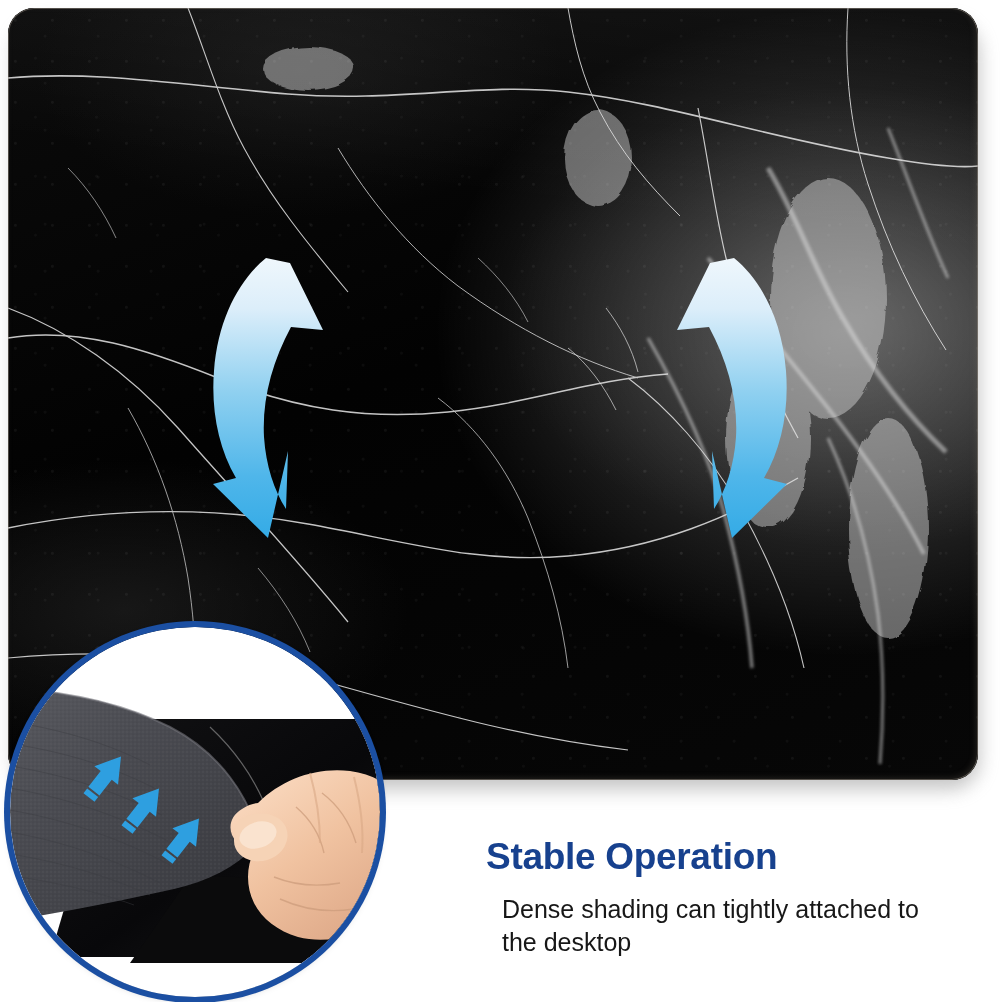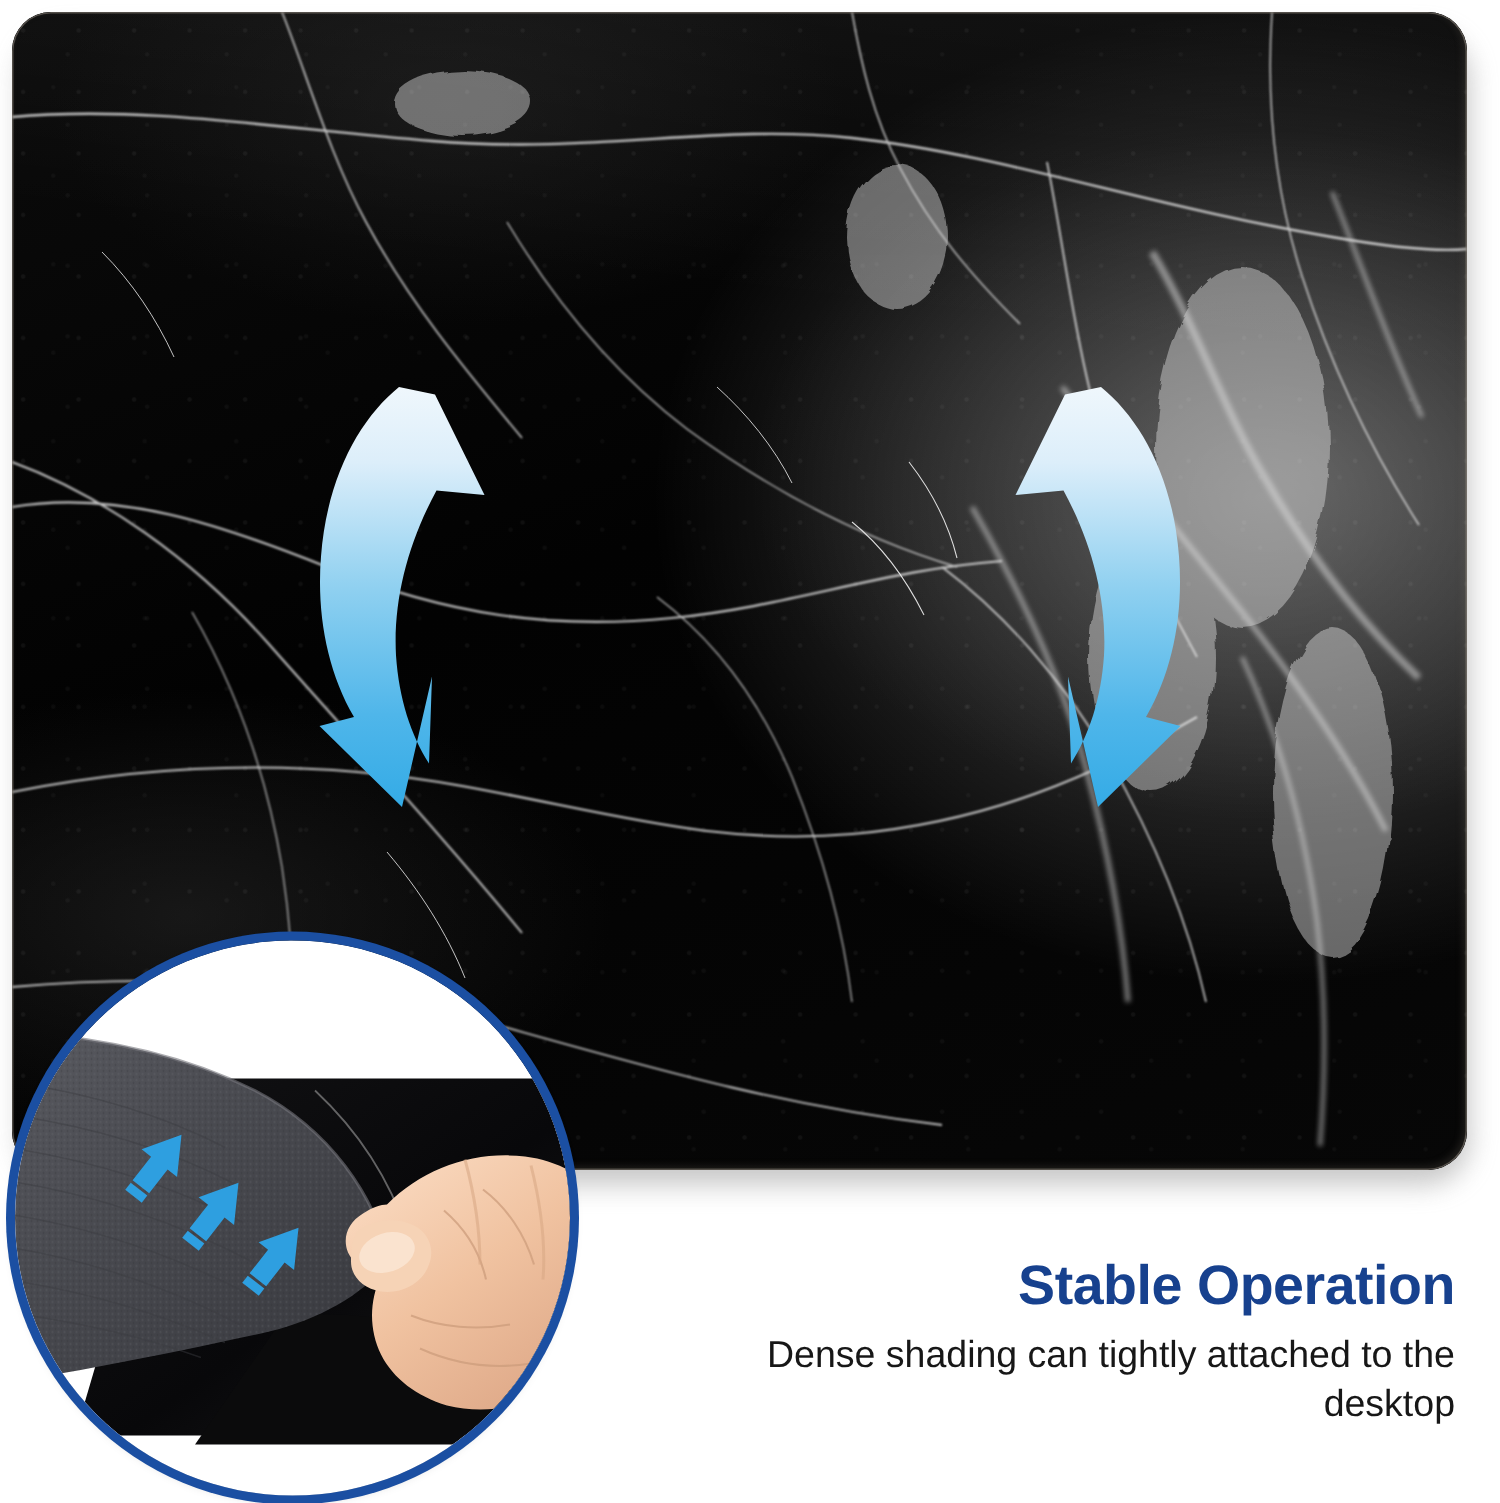--- a/index.html
+++ b/index.html
@@ -40,24 +40,24 @@
   .arrows{position:absolute;left:0;top:0;width:1000px;height:1002px;pointer-events:none;}
 
   
   .inset{position:absolute;left:10px;top:627px;width:370px;height:370px;}
   .inset-ring{position:absolute;inset:0;border-radius:50%;
       box-shadow:0 0 0 6px #1b4fa2, 0 2px 8px rgba(0,0,0,.35);}
   .inset-clip{position:absolute;inset:0;border-radius:50%;overflow:hidden;background:#ffffff;}
   .inset-clip svg{position:absolute;left:0;top:0;width:370px;height:370px;}
 
   
-  .caption{position:absolute;left:500px;top:838px;width:470px;text-align:right;}
+  .caption{position:absolute;left:486px;top:838px;width:470px;}
   .cap-title{font-size:37px;font-weight:bold;color:#17418e;line-height:1.05;
              letter-spacing:-.3px;margin:0 0 10px 0;}
-  .cap-sub{font-size:25px;color:#171717;line-height:1.32;margin:0;}
+  .cap-sub{font-size:25px;color:#171717;line-height:1.32;margin:16px;}
 </style>
 </head>
 <body>
 
 <div id="stage">
 
   <div class="pad-wrap">
     <div class="pad-shadow"></div>
     <div class="pad">
       <div class="marble"></div>

